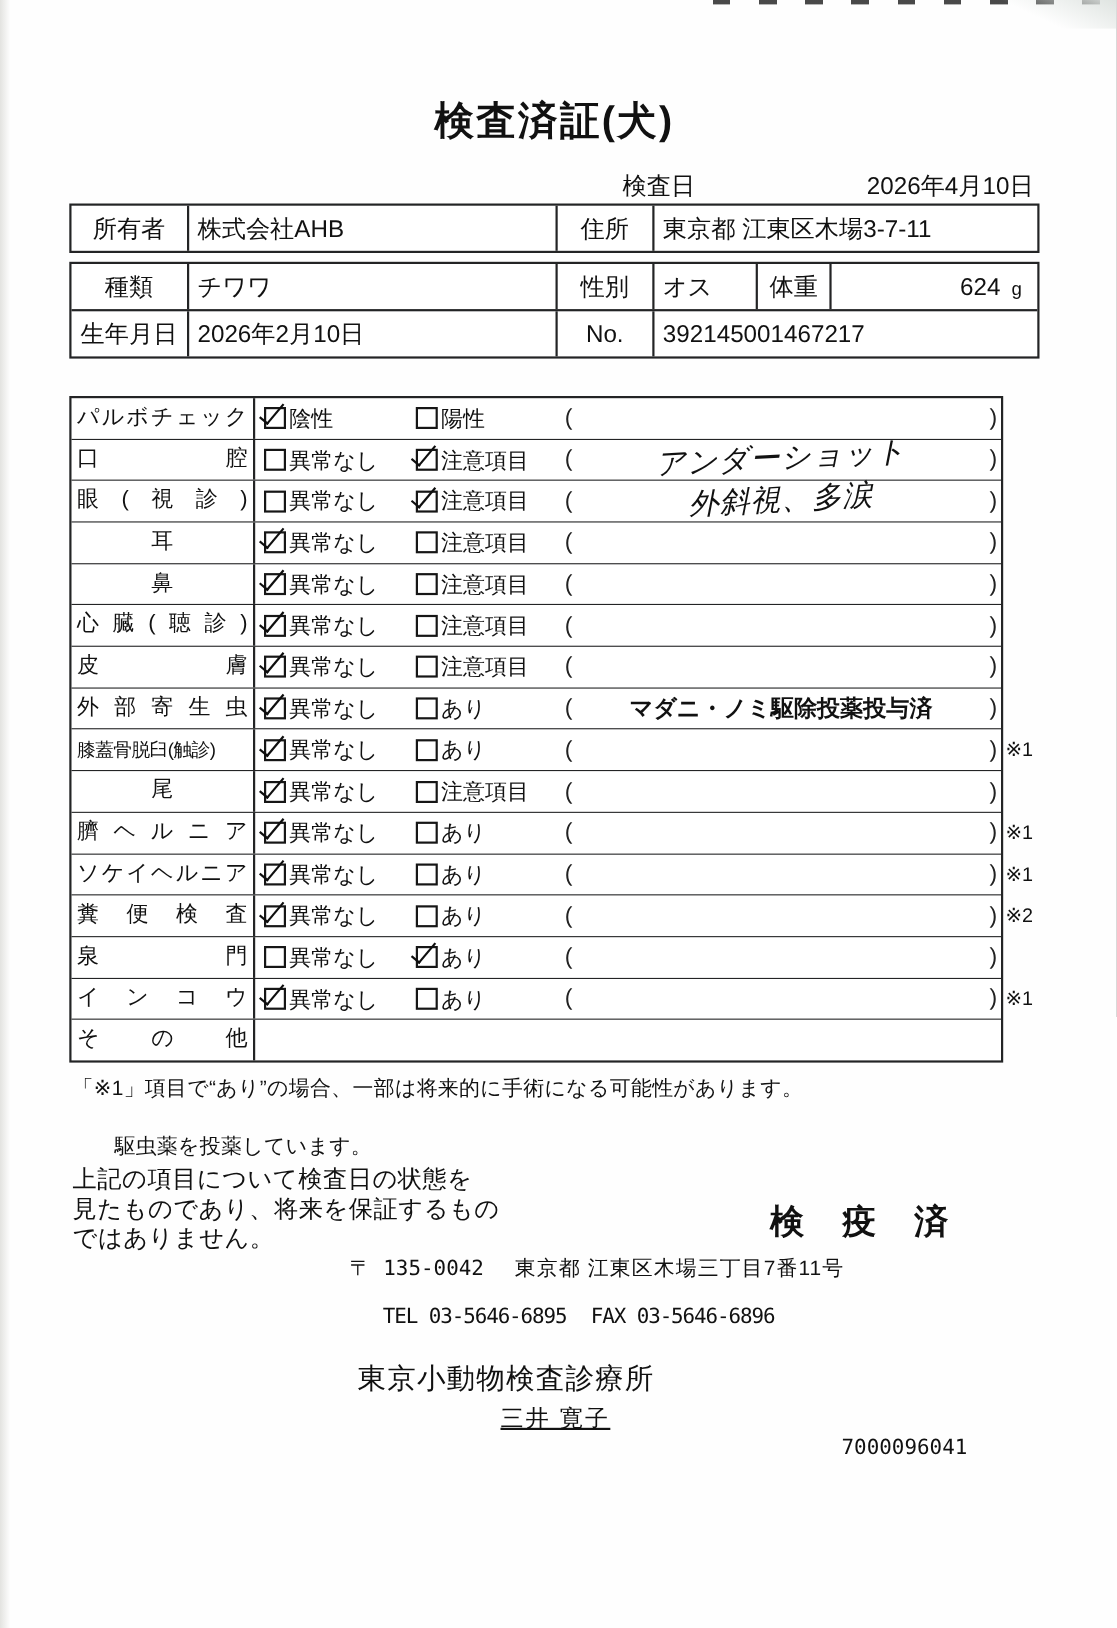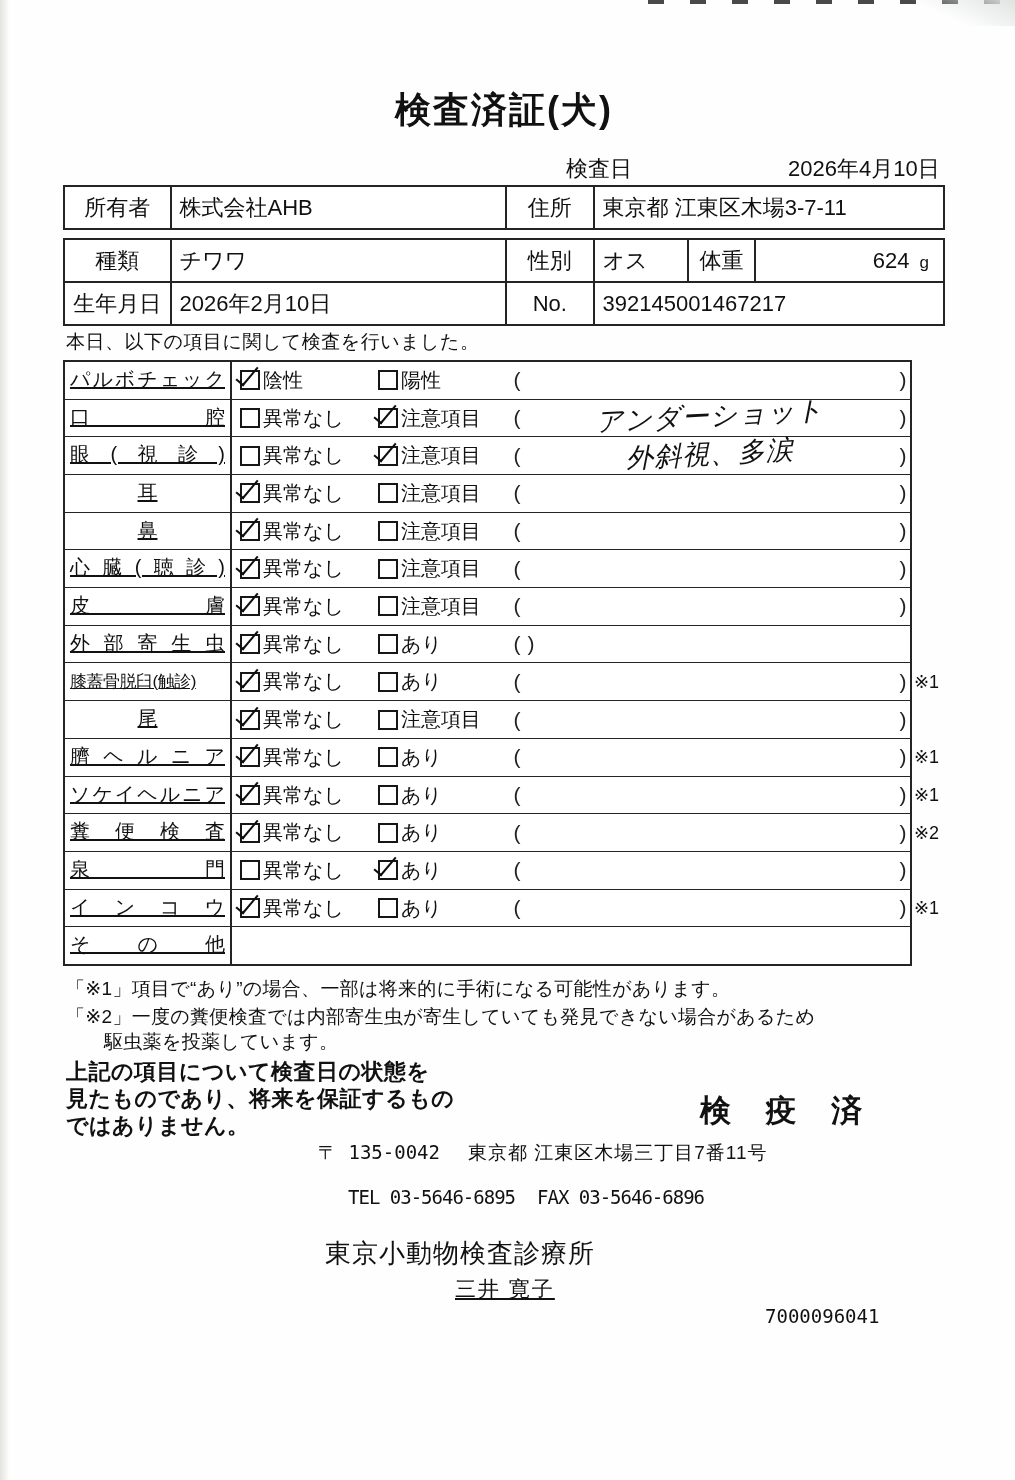--- a/index.html
+++ b/index.html
@@ -85,21 +85,21 @@
   }
   .trow + .trow{border-top:1.8px solid #232425;}
   .tlabel{
     width:167px;min-width:167px;
     box-sizing:border-box;
     border-right:2px solid #232425;
     align-self:stretch;
     font-size:20px;
     line-height:35.5px;
     padding:0 5px;
-    white-space:nowrap;overflow:hidden;text-decoration:underline;
+    white-space:nowrap;overflow:hidden;
   }
   .jl{text-align:justify;text-align-last:justify;}
   .cl{text-align:center;}
   .sm{font-size:17px;letter-spacing:-.5px;line-height:37px;}
   .tcontent{
     flex:1;display:flex;align-items:center;
     padding-left:8px;
     font-size:20px;
     overflow:visible;
   }
@@ -134,21 +134,21 @@
   }
   .mark{
     position:absolute;right:-46px;width:42px;
     font-size:18px;text-align:left;
   }
 
   .fnote{left:66px;font-size:19px;letter-spacing:.3px;}
   .fnote-indent{left:104px;}
   .disclaimer{
     left:66px;top:1058px;
-    font-size:22px;font-weight:700;line-height:27px;letter-spacing:.5px;
+    font-size:22px;font-weight:400;line-height:27px;letter-spacing:.5px;
   }
   .stamp{
     left:700px;top:1090px;
     font-size:31px;font-weight:600;letter-spacing:13px;
   }
   .postal{left:318px;top:1140px;font-size:19px;font-family:"DejaVu Sans Mono","Liberation Sans",monospace;}
   .postal .addr{font-family:"Liberation Sans","DejaVu Sans",sans-serif;margin-left:28px;letter-spacing:1px;margin-top:36px;}
   .telfax{left:348px;top:1186px;font-size:19px;font-family:"DejaVu Sans Mono",monospace;letter-spacing:-1px;}
   .telfax span + span{margin-left:22px;}
   .clinic-name{left:325px;top:1236px;font-size:26px;letter-spacing:1px;}
@@ -190,21 +190,20 @@
       </div>
     </div>
     <div class="hrow">
       <div class="hcell hc-label w-105">生年月日</div>
       <div class="hcell w-337">2026年2月10日</div>
       <div class="hcell hc-label w-88">No.</div>
       <div class="hcell w-352">392145001467217</div>
     </div>
   </div>
 
-  <div class="abs intro">本日、以下の項目に関して検査を行いました。</div>
 
   <div class="abs itable">
 
     <div class="trow">
       <div class="tlabel jl">パルボチェック</div>
       <div class="tcontent">
         <span class="copt">
             <span class="cbox">
               <span class="tick"></span>
             </span>
@@ -348,20 +347,21 @@
             <span class="cbox">
               <span class="tick"></span>
             </span>
             <span class="clab">異常なし</span>
           </span>
         <span class="copt copt2">
             <span class="cbox"></span>
             <span class="clab">あり</span>
           </span>
         <span class="paren">(</span>
+        <span class="note">マダニ・ノミ駆除投薬投与済</span>
         <span class="paren">)</span>
       </div>
       <span class="mark"></span>
     </div>
 
     <div class="trow">
       <div class="tlabel sm">膝蓋骨脱臼(触診)</div>
       <div class="tcontent">
         <span class="copt">
             <span class="cbox">
@@ -501,21 +501,20 @@
     </div>
 
     <div class="trow">
       <div class="tlabel jl">その他</div>
       <div class="tcontent"></div>
     </div>
 
   </div>
 
   <div class="abs fnote" style="top:976px;">「※1」項目で“あり”の場合、一部は将来的に手術になる可能性があります。</div>
-  <div class="abs fnote" style="top:1004px;">「※2」一度の糞便検査では内部寄生虫が寄生していても発見できない場合があるため</div>
   <div class="abs fnote fnote-indent" style="top:1029px;">駆虫薬を投薬しています。</div>
 
   <div class="abs disclaimer">
     <div>上記の項目について検査日の状態を</div>
     <div>見たものであり、将来を保証するもの</div>
     <div>ではありません。</div>
   </div>
 
   <div class="abs stamp">検 疫 済</div>
 

